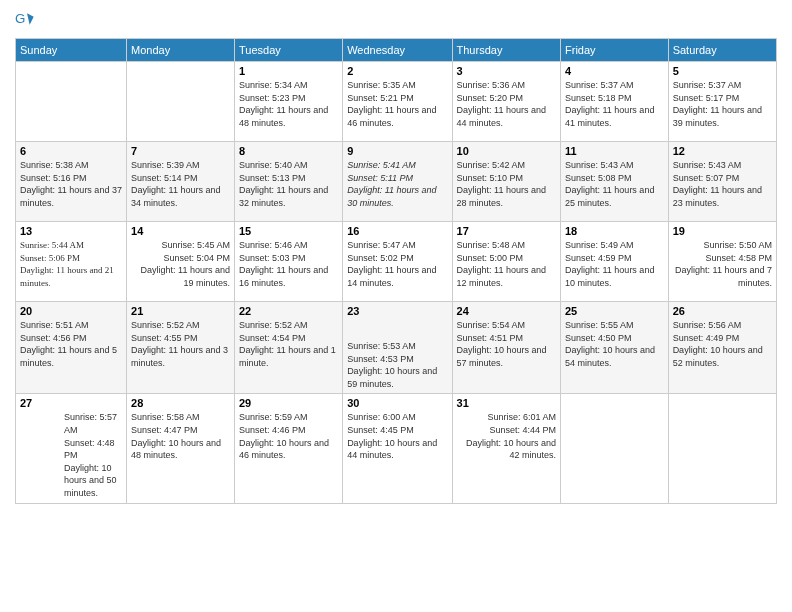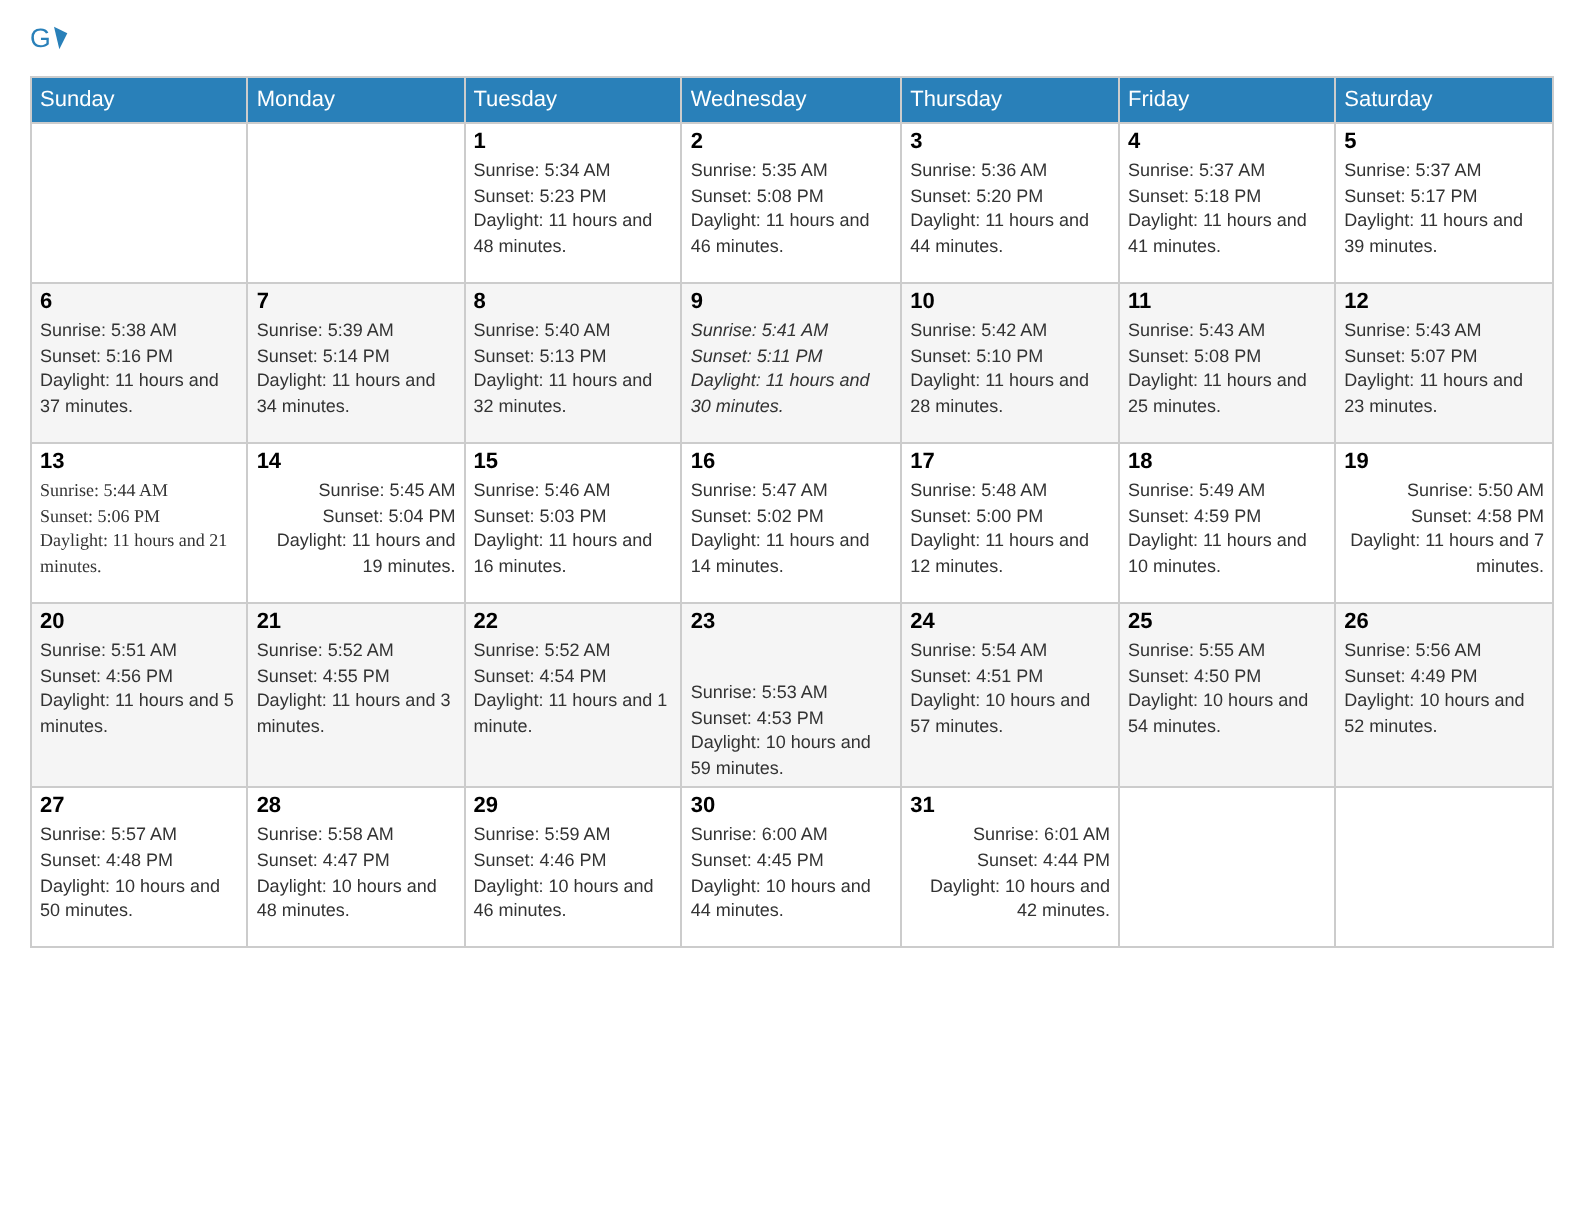--- a/index.html
+++ b/index.html
@@ -130,21 +130,21 @@
           <td class="empty-cell"></td>
           <td>
             <span class="day-number">1</span>
             <div class="day-info" style="white-space: pre-line;">Sunrise: 5:34 AM
 Sunset: 5:23 PM
 Daylight: 11 hours and 48 minutes.</div>
           </td>
           <td>
             <span class="day-number">2</span>
             <div class="day-info" style="white-space: pre-line;">Sunrise: 5:35 AM
-Sunset: 5:08 PM
+Sunset: 5:21 PM
 Daylight: 11 hours and 46 minutes.</div>
           </td>
           <td>
             <span class="day-number">3</span>
             <div class="day-info" style="white-space: pre-line;">Sunrise: 5:36 AM
 Sunset: 5:20 PM
 Daylight: 11 hours and 44 minutes.</div>
           </td>
           <td>
             <span class="day-number">4</span>
@@ -287,21 +287,21 @@
           <td>
             <span class="day-number">26</span>
             <div class="day-info" style="white-space: pre-line;">Sunrise: 5:56 AM
 Sunset: 4:49 PM
 Daylight: 10 hours and 52 minutes.</div>
           </td>
         </tr>
         <tr>
           <td>
             <span class="day-number">27</span>
-            <div class="day-info" style="white-space: pre-line;">Sunrise: 5:57 AM
+            <div class="day-info" style="white-space: pre-line; margin-left: 44px;">Sunrise: 5:57 AM
 Sunset: 4:48 PM
 Daylight: 10 hours and 50 minutes.</div>
           </td>
           <td>
             <span class="day-number">28</span>
             <div class="day-info" style="white-space: pre-line;">Sunrise: 5:58 AM
 Sunset: 4:47 PM
 Daylight: 10 hours and 48 minutes.</div>
           </td>
           <td>

